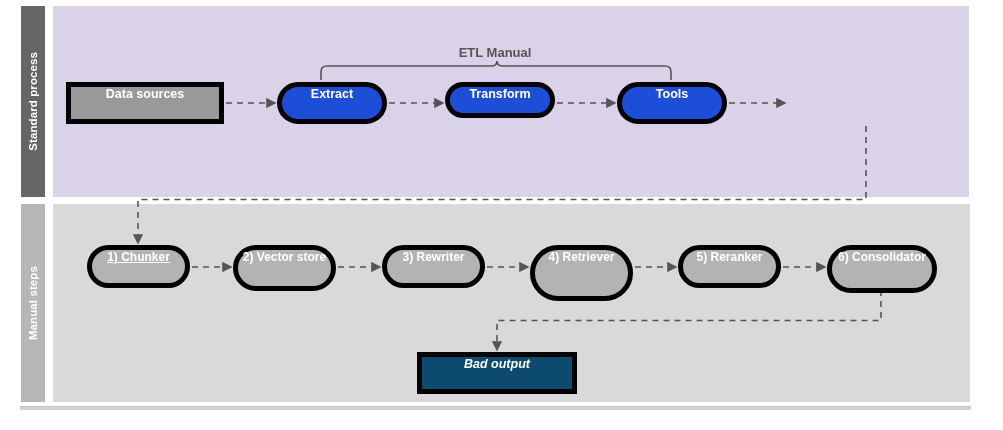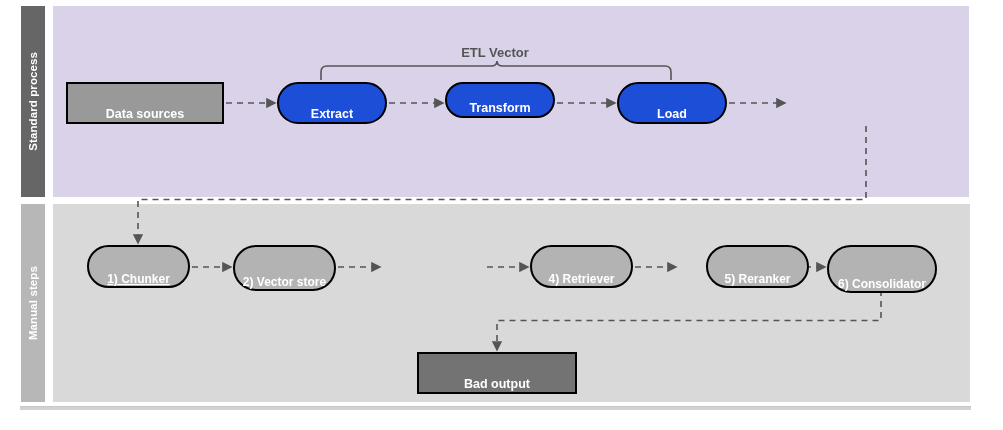--- a/index.html
+++ b/index.html
@@ -59,49 +59,49 @@
     height: 3px;
     background: #d2d2d2;
     border-top: 1px solid #c6c6c6;
   }
 
   
   .node {
     position: absolute;
     box-sizing: border-box;
     display: flex;
-    align-items: flex-end;
+    align-items: flex-start;
     justify-content: center;
     text-align: center;
     color: #ffffff;
     font-weight: bold;
     line-height: 1.18;
-    border: 2px solid #000000;
+    border: 5px solid #000000;
   }
   .node-rect  { font-size: 12.5px; }
   .node-pill  { border-radius: 999px; }
 
   .rect-gray   { background: #999999; }
   .pill-magenta{ background: #1d4ed8; font-size: 12.5px; }
   .pill-gray   { background: #b3b3b3; font-size: 12px; }
-  .rect-yellow { background: #737373; font-size: 12.5px; }
+  .rect-yellow { background: #0c4a6e; font-size: 12.5px; font-style: italic; }
 
   
   #node-data-sources  { left: 66px;  top: 82px;  width: 158px; height: 42px; }
   #node-extract       { left: 277px; top: 82px;  width: 110px; height: 42px; }
   #node-transform     { left: 445px; top: 82px;  width: 110px; height: 36px; }
   #node-load          { left: 617px; top: 82px;  width: 110px; height: 42px; }
   #node-warehouse     { left: 787px; top: 82px;  width: 157px; height: 42px; }
 
   
   #node-chunker       { left: 87px;  top: 245px; width: 103px; height: 43px; text-decoration: underline; }
   #node-vector-store  { left: 233px; top: 245px; width: 103px; height: 46px; }
   #node-rewriter      { left: 382px; top: 245px; width: 103px; height: 43px; }
-  #node-retriever     { left: 530px; top: 245px; width: 103px; height: 43px; }
-  #node-reranker      { left: 706px; top: 245px; width: 103px; height: 43px; }
+  #node-retriever     { left: 530px; top: 245px; width: 103px; height: 56px; }
+  #node-reranker      { left: 678px; top: 245px; width: 103px; height: 43px; }
   #node-consolidator  { left: 827px; top: 245px; width: 110px; height: 48px; }
 
   #node-bad-output    { left: 417px; top: 352px; width: 160px; height: 42px; }
 
   
   #etl-label {
     position: absolute;
     left: 395px;
     top: 45px;
     width: 200px;
@@ -168,47 +168,50 @@
              L 321 72
              Q 321 66 327 66
              L 491 66
              Q 497 66 497 61
              Q 497 66 503 66
              L 665 66
              Q 671 66 671 72
              L 671 80"></path>
   </svg>
 
-  <div id="etl-label">ETL Vector</div>
+  <div id="etl-label">ETL Manual</div>
 
   <div id="node-data-sources" class="node node-rect rect-gray">
     <span>Data sources</span>
   </div>
 
   <div id="node-extract" class="node node-pill pill-magenta">
     <span>Extract</span>
   </div>
 
   <div id="node-transform" class="node node-pill pill-magenta">
     <span>Transform</span>
   </div>
 
   <div id="node-load" class="node node-pill pill-magenta">
-    <span>Load</span>
+    <span>Tools</span>
   </div>
 
 
   <div id="node-chunker" class="node node-pill pill-gray">
     <span>1) Chunker</span>
   </div>
 
   <div id="node-vector-store" class="node node-pill pill-gray">
     <span>2) Vector store</span>
   </div>
 
+  <div id="node-rewriter" class="node node-pill pill-gray">
+    <span>3) Rewriter</span>
+  </div>
 
   <div id="node-retriever" class="node node-pill pill-gray">
     <span>4) Retriever</span>
   </div>
 
   <div id="node-reranker" class="node node-pill pill-gray">
     <span>5) Reranker</span>
   </div>
 
   <div id="node-consolidator" class="node node-pill pill-gray">

